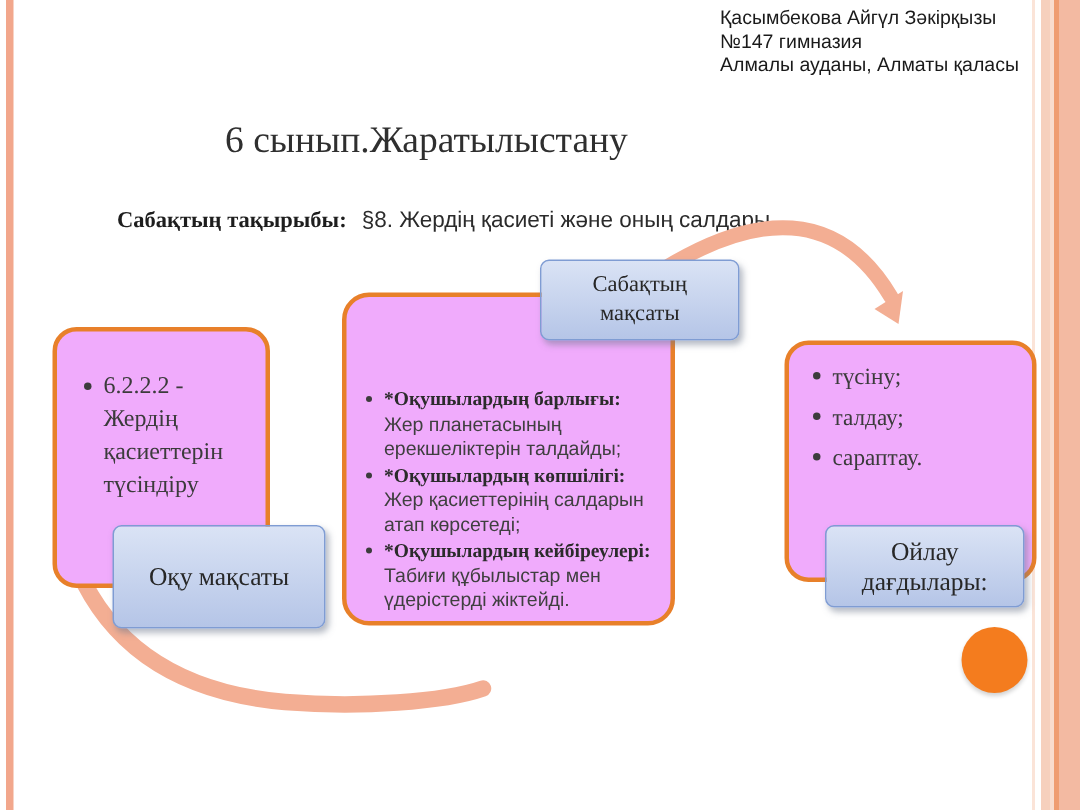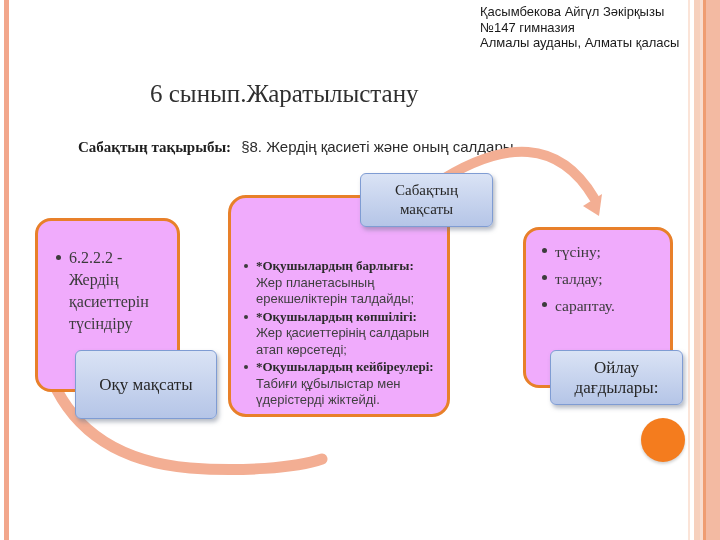--- a/index.html
+++ b/index.html
@@ -36,21 +36,21 @@
     font-family:"Liberation Serif",serif;font-size:25px;color:#2f2f2f;}
   .topic-row{position:absolute;left:78px;top:114px;width:560px;font-size:15px;margin-top:24px;}
   .topic-label{font-family:"Liberation Serif",serif;font-weight:bold;color:#1e1e1e;margin-right:10px;}
   .topic-text{color:#2b2b2b;}
   
   .arc-layer{position:absolute;left:0;top:0;width:720px;height:540px;z-index:1;pointer-events:none;}
   
   .obox{position:absolute;background:#f0abfc;border:3px solid var(--accent-orange);border-radius:16px;z-index:2;box-sizing:border-box;}
   .box-left{left:35px;top:218px;width:145px;height:174px;}
   .box-mid{left:228px;top:195px;width:222px;height:222px;border-radius:18px;}
-  .box-right{left:523px;top:227px;width:150px;height:161px;}
+  .box-right{left:523px;top:227px;width:168px;height:161px;}
   
   .bullet{display:flex;gap:8px;}
   .dot{flex:0 0 5px;width:5px;height:5px;border-radius:50%;background:#3c3c3c;margin-top:8px;}
   .box-left .content{padding:26px 10px 0 18px;font-family:"Liberation Serif",serif;font-size:16px;line-height:22px;color:#3b3b3b;}
   .box-mid .content{padding:60px 10px 0 13px;font-size:13px;line-height:16.5px;color:#3f3f3f;}
   .box-mid .dot{flex:0 0 4px;width:4px;height:4px;margin-top:6px;}
   .box-mid .bullet{margin-bottom:1px;}
   .b-head{font-family:"Liberation Serif",serif;font-weight:bold;color:#2b2b2b;}
   .box-right .content{padding:12px 8px 0 16px;font-family:"Liberation Serif",serif;font-size:15.5px;line-height:19px;color:#3b3b3b;}
   .box-right .bullet{margin-bottom:8px;}

